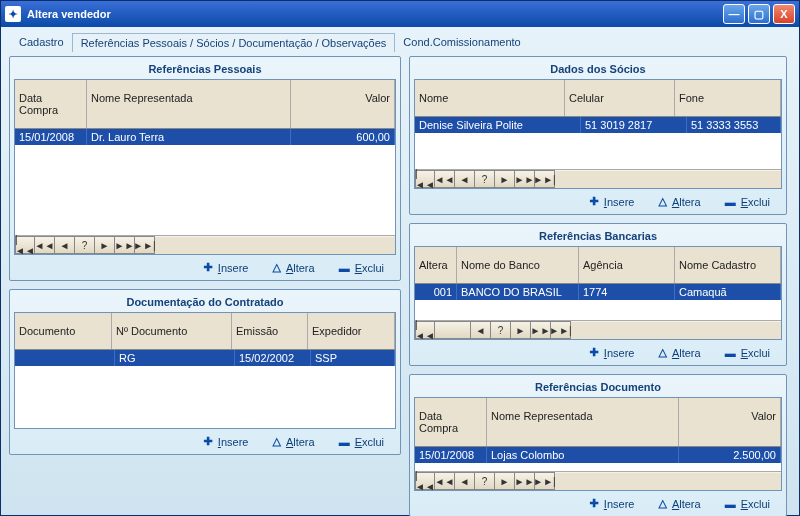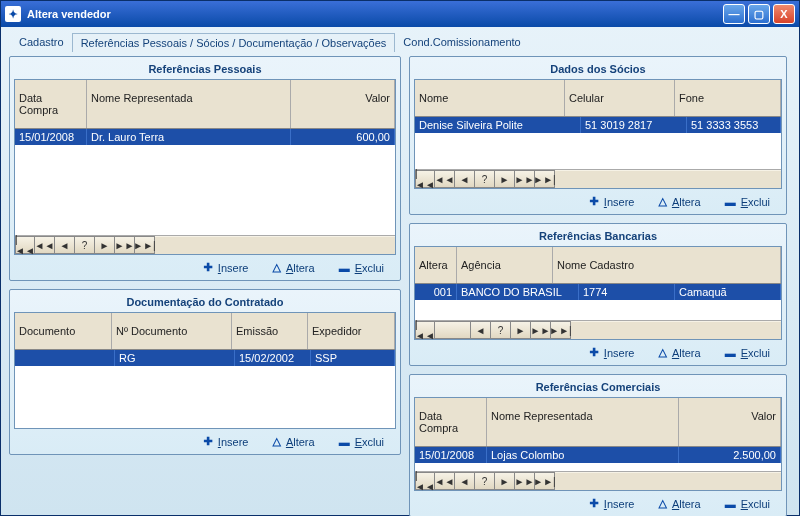--- a/index.html
+++ b/index.html
@@ -189,20 +189,21 @@
               <span class="lbl u">Exclui</span>
             </div>
         </div>
       </div>
 
       <div class="panel">
         <div class="ptitle">Referências Bancarias</div>
         <div class="grid">
           <div class="ghead">
             <div class="c" style="width:42px">Altera</div>
+            <div class="c" style="width:122px">Nome do Banco</div>
             <div class="c" style="width:96px">Agência</div>
             <div class="c" style="flex:1">Nome Cadastro</div>
           </div>
           <div class="grows" style="--h:36px">
             <div class="grow">
               <div class="c r" style="width:42px">001</div>
               <div class="c" style="width:122px">BANCO DO BRASIL</div>
               <div class="c" style="width:96px">1774</div>
               <div class="c" style="flex:1">Camaquã</div>
             </div>
@@ -228,21 +229,21 @@
               <span class="lbl u">Altera</span>
             </div>
           <div class="act">
               <span class="ic ic-minus">▬</span>
               <span class="lbl u">Exclui</span>
             </div>
         </div>
       </div>
 
       <div class="panel">
-        <div class="ptitle">Referências Comerciais</div>
+        <div class="ptitle">Referências Documento</div>
         <div class="grid">
           <div class="ghead">
             <div class="c" style="width:72px">Data Compra</div>
             <div class="c" style="width:192px">Nome Representada</div>
             <div class="c r" style="flex:1">Valor</div>
           </div>
           <div class="grows" style="--h:24px">
             <div class="grow">
               <div class="c" style="width:72px">15/01/2008</div>
               <div class="c" style="width:192px">Lojas Colombo</div>

